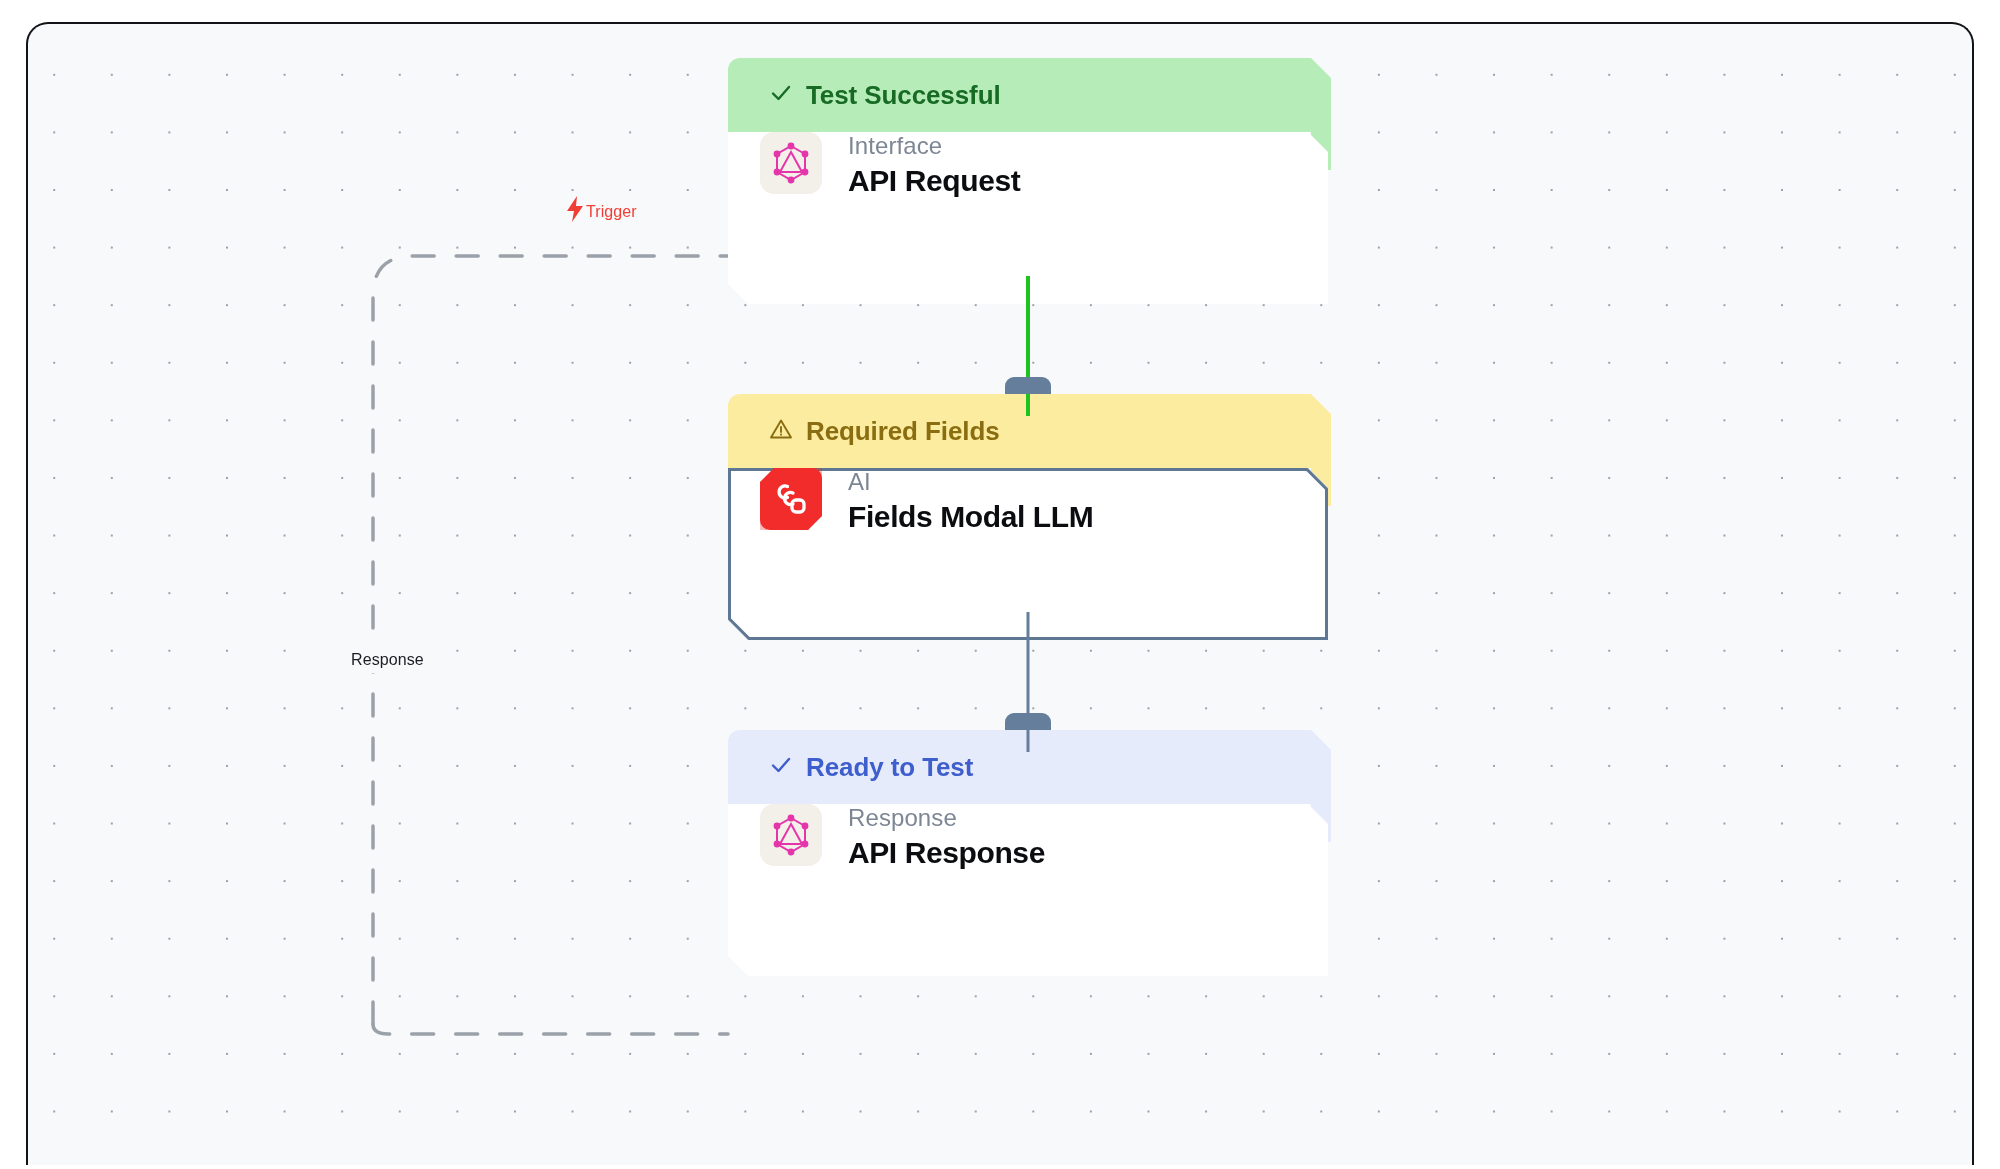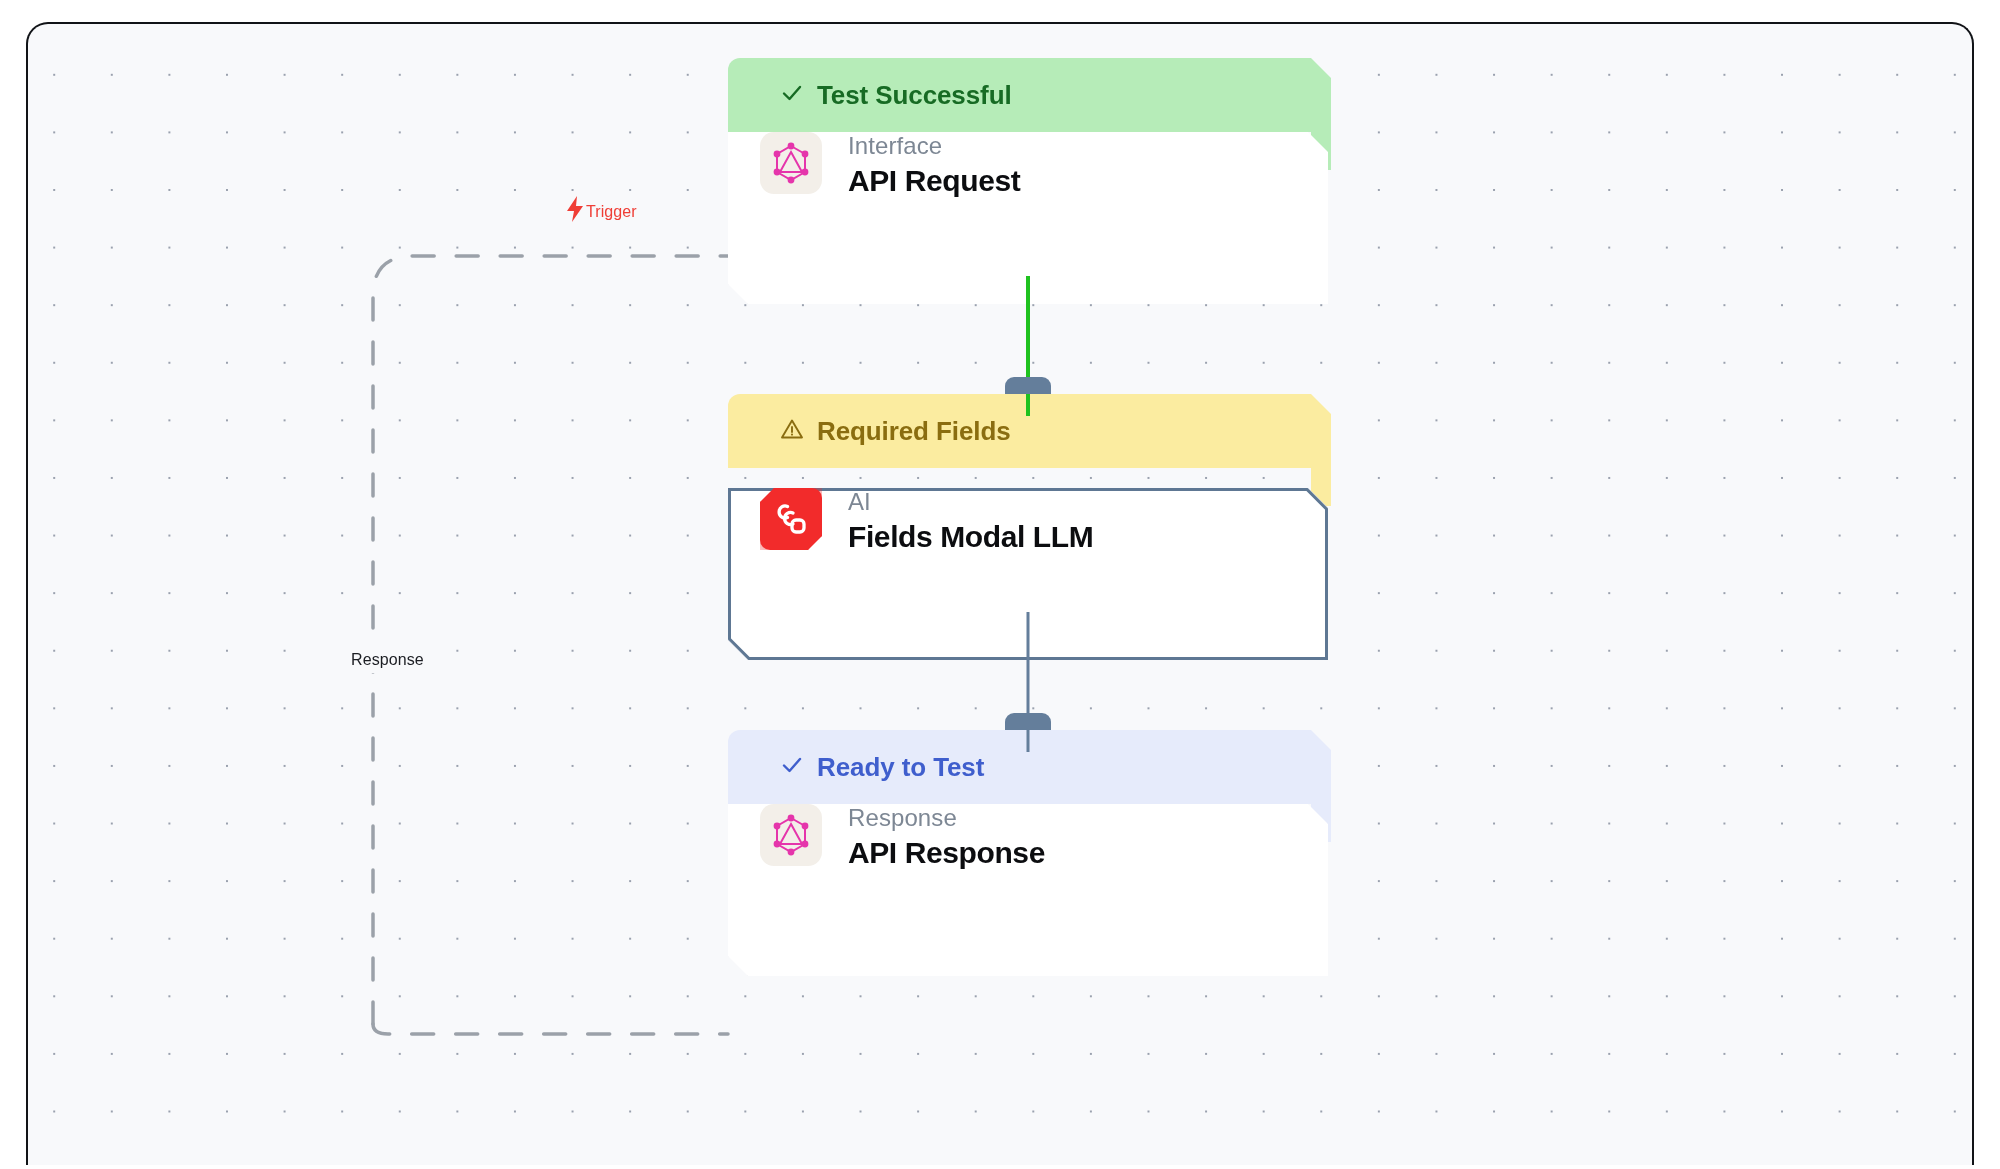--- a/index.html
+++ b/index.html
@@ -83,21 +83,21 @@
   .node {
     position: absolute;
     width: 600px;
   }
 
   .banner {
     position: relative;
     height: 74px;
     display: flex;
     align-items: center;
-    padding-left: 52px;
+    padding-left: 41px;
     box-sizing: border-box;
     font-size: 26px;
     font-weight: 700;
     letter-spacing: -0.1px;
     gap: 13px;
     border-radius: 12px 12px 0 0;
     margin-left: 0;
   }
   .banner .banner-ico {
     font-size: 26px;
@@ -131,21 +131,20 @@
     display: flex;
     align-items: flex-start;
     padding-left: 32px;
     box-shadow: 0 6px 18px rgba(22, 30, 46, 0.10);
   }
 
   .card.selected {
     background:
       linear-gradient(#ffffff, #ffffff) padding-box,
       #5e7793 border-box;
-    margin-top: 20px;
   }
 
   .card-border {
     position: absolute;
     left: 0;
     top: 0;
     width: 600px;
     height: 172px;
     pointer-events: none;
   }

